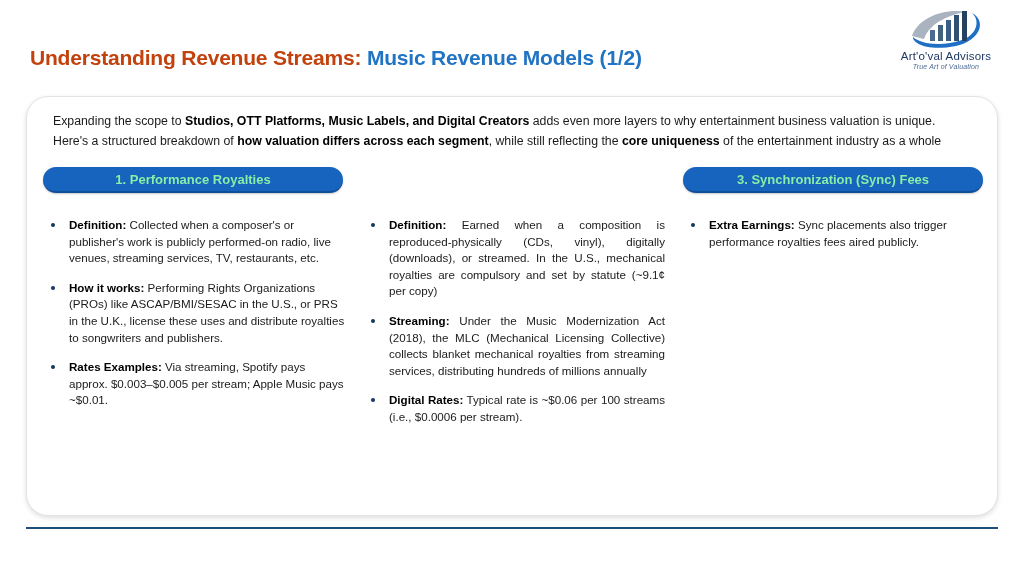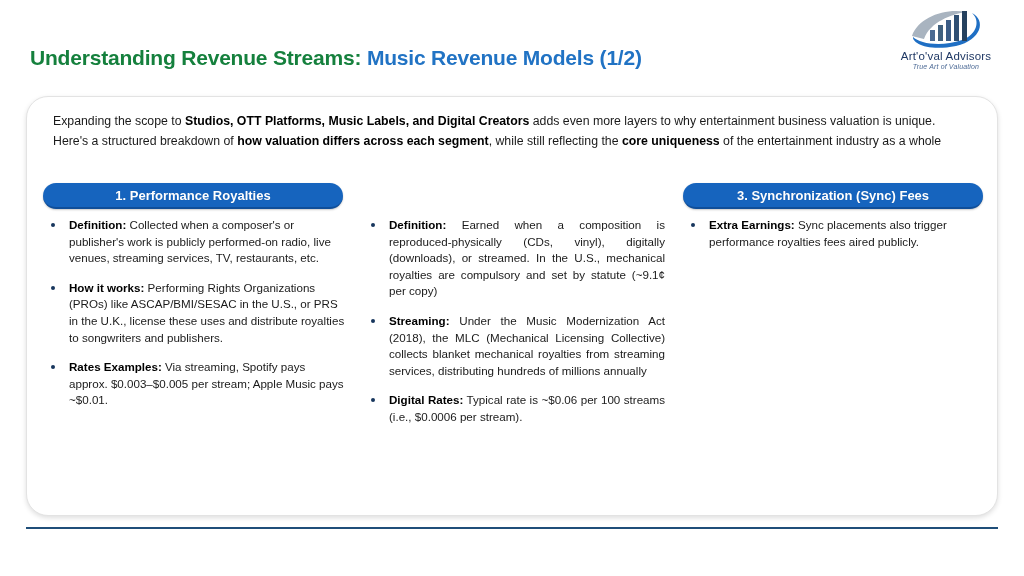--- a/index.html
+++ b/index.html
@@ -14,21 +14,21 @@
 
   
   .slide-title{
     position:absolute;
     left:30px;top:46px;
     font-size:21px;
     font-weight:bold;
     letter-spacing:-0.2px;
     white-space:nowrap;
   }
-  .title-part-a{color:#15803d;}
+  .title-part-a{color:#c2410c;}
   .title-part-b{color:#2173C4;}
 
   
   .logo{
     position:absolute;
     right:14px;top:6px;
     width:128px;height:74px;
     text-align:center;
   }
   .logo-mark{
@@ -70,27 +70,27 @@
     font-size:12.3px;
     line-height:20px;
     color:#1a1a1a;
     text-align:left;
   }
   .intro b{font-weight:bold;color:#000;}
 
   
   .pill{
     position:absolute;
-    top:86px;
+    top:70px;
     height:26px;
     border-radius:14px;
     background:#1664BE;
     border-bottom:2px solid #0F4E99;
     box-shadow:0 1px 2px rgba(0,0,0,.22);
-    color:#ffffff;
+    color:#86efac;
     font-size:13px;
     font-weight:bold;
     display:flex;
     align-items:center;
     justify-content:center;
     box-sizing:border-box;
     text-shadow:0 0 1px rgba(0,0,0,.15);
   }
   .pill.c1{left:16px;width:300px;}
   .pill.c2{left:336px;width:300px;}

